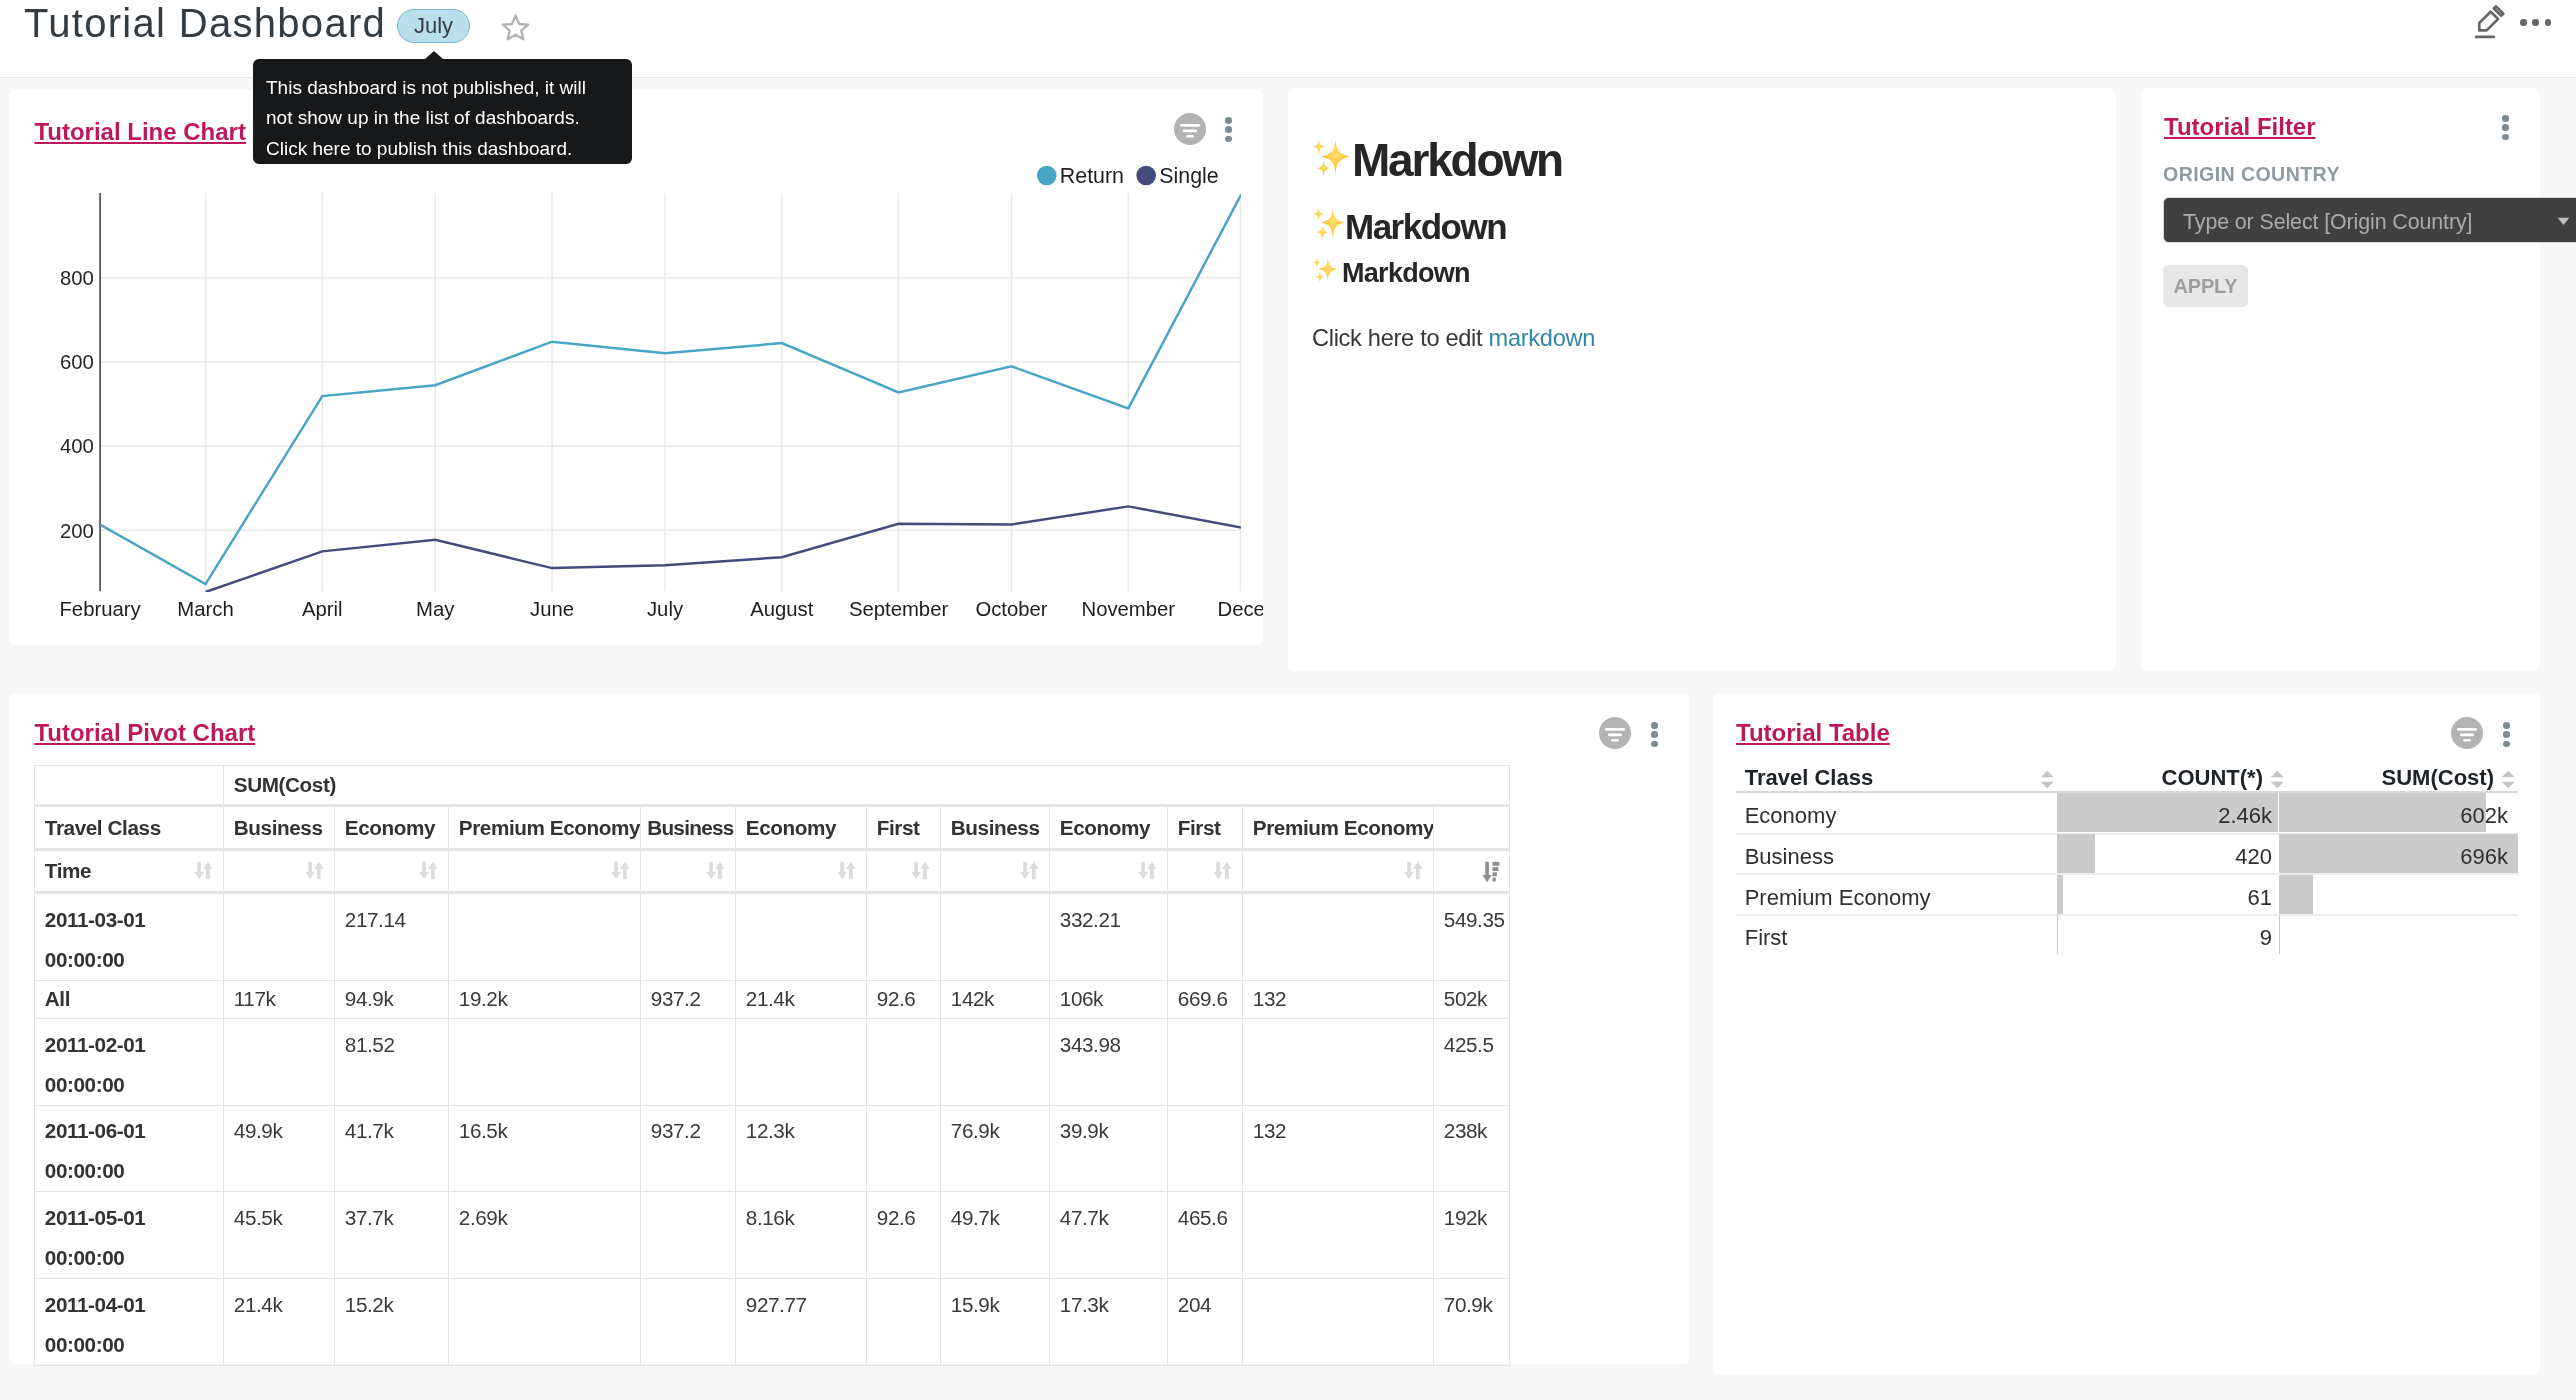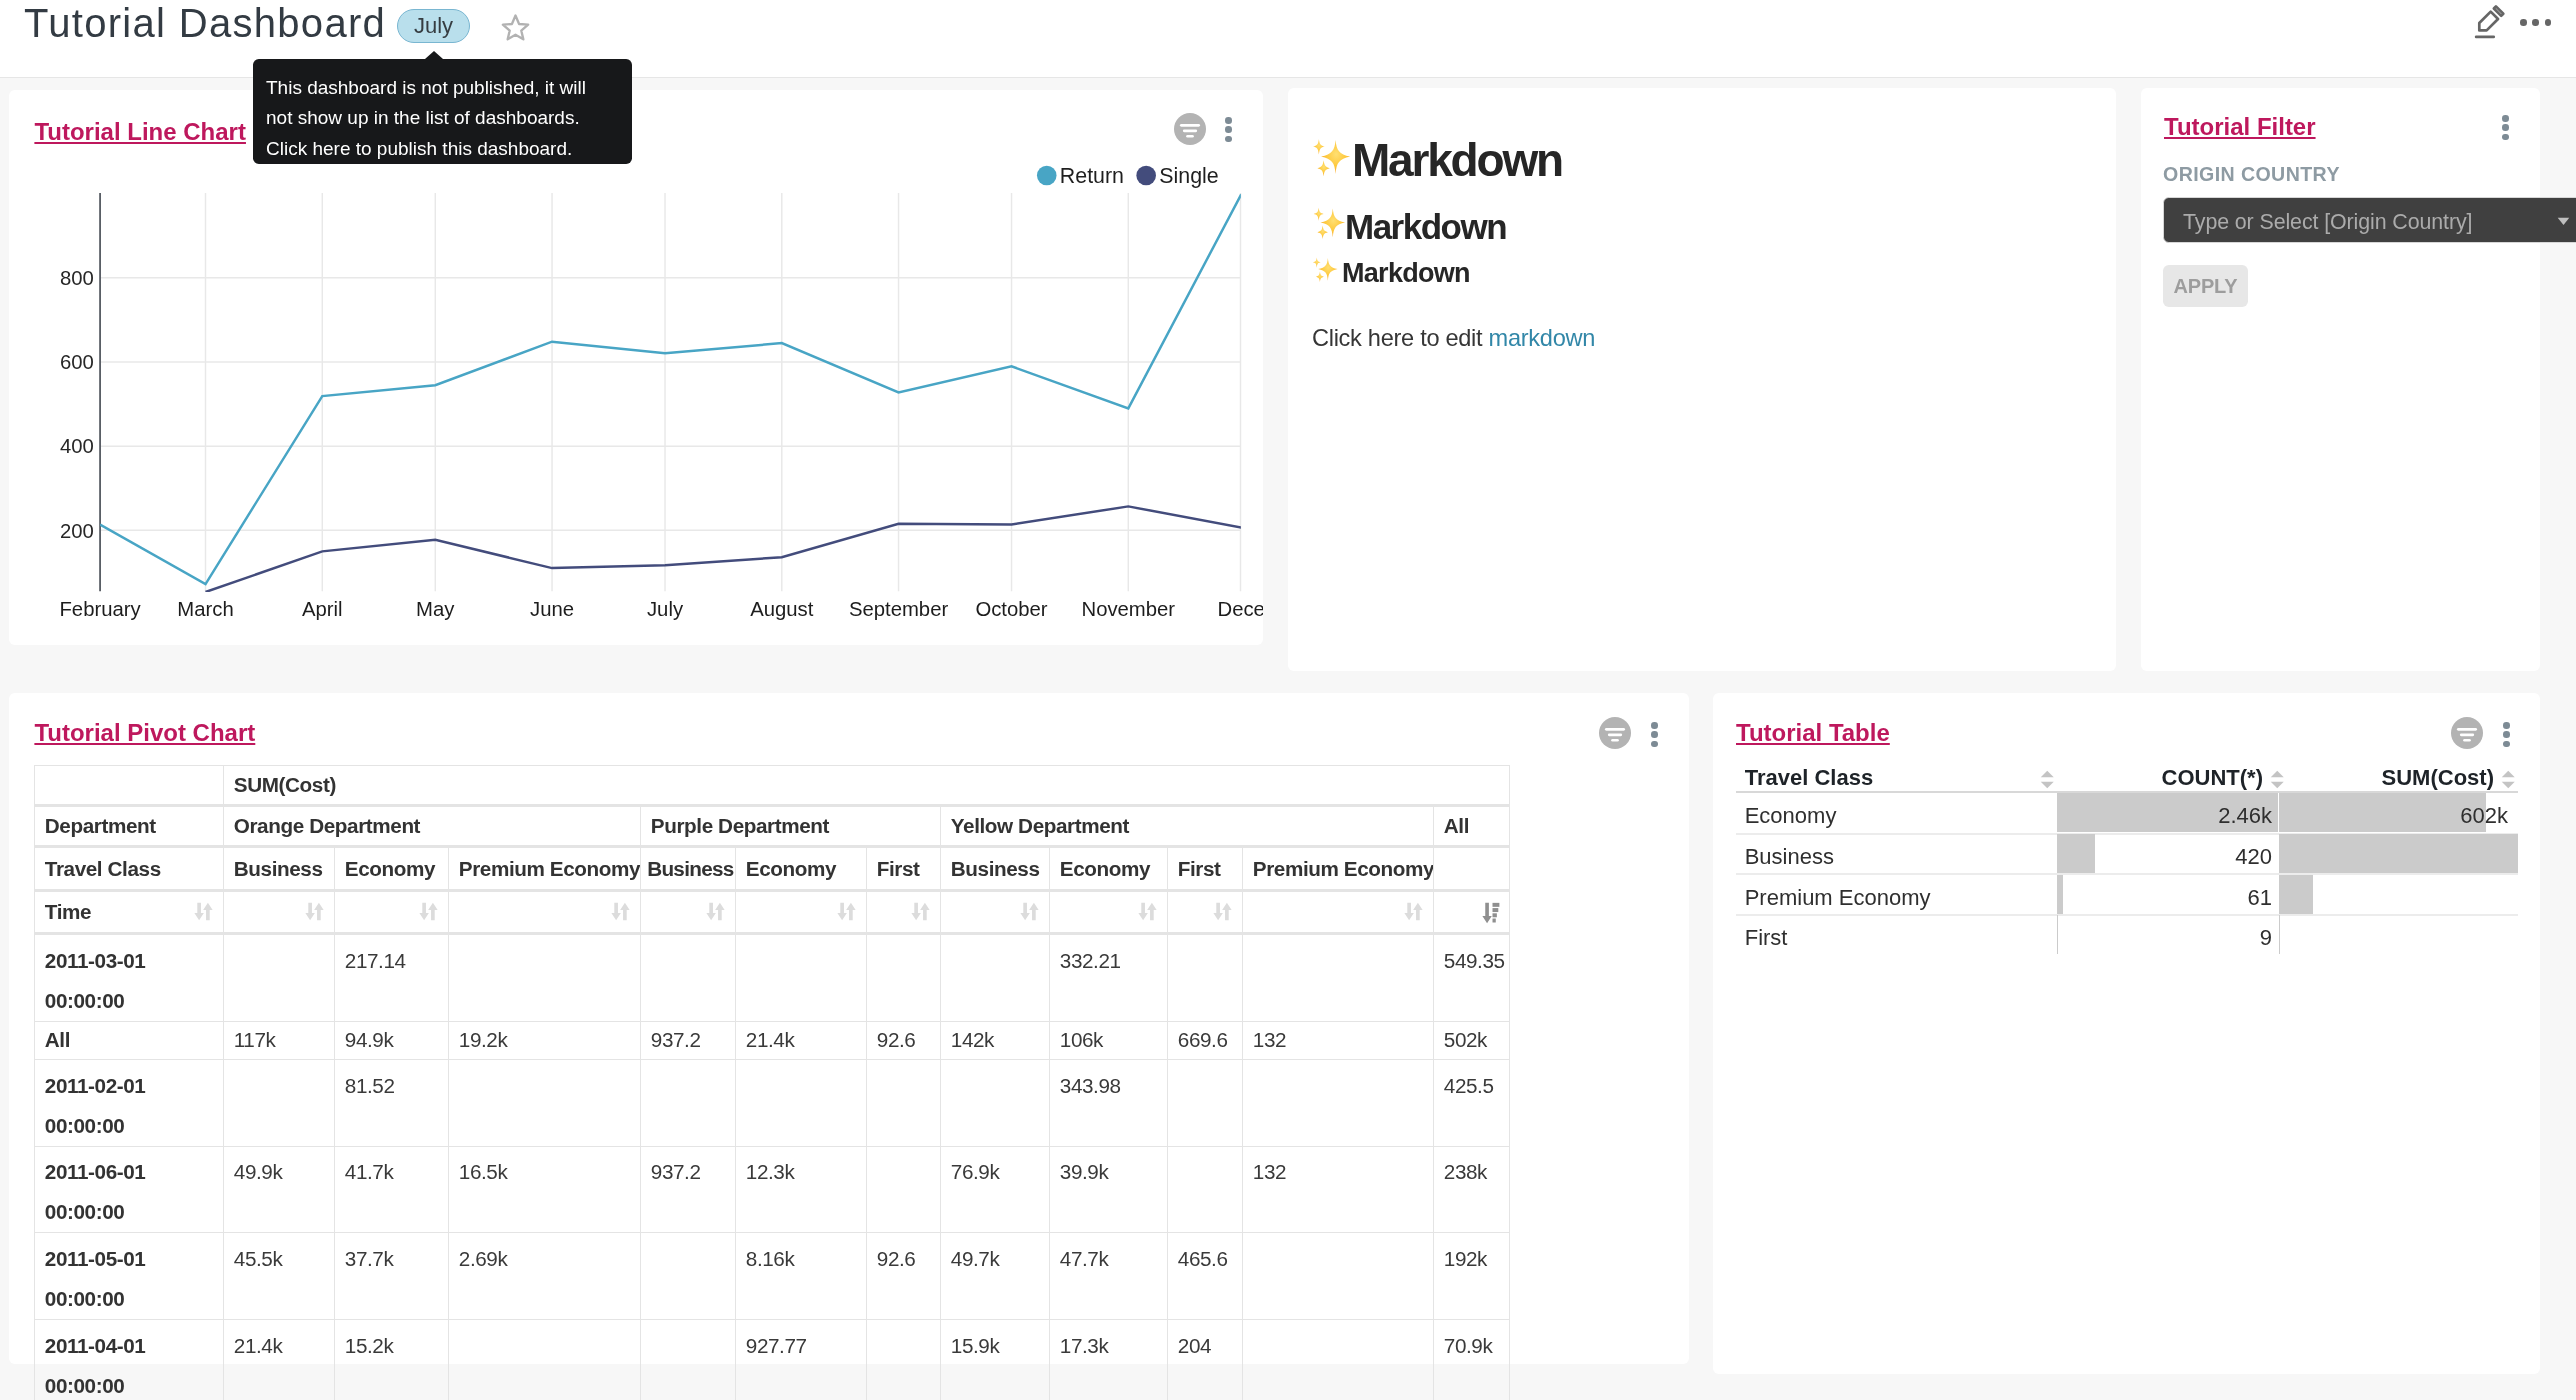--- a/index.html
+++ b/index.html
@@ -221,27 +221,20 @@
         <col style="width:118px">
         <col style="width:75px">
         <col style="width:191px">
         <col style="width:75px">
       </colgroup>
     <tbody>
         <tr class="h1">
           <td class="b"></td>
           <td colspan="11" class="b">SUM(Cost)</td>
         </tr>
-    <tr class="h2">
-          <td class="b">Department</td>
-          <td colspan="3" class="b">Orange Department</td>
-          <td colspan="3" class="b">Purple Department</td>
-          <td colspan="4" class="b">Yellow Department</td>
-          <td class="b">All</td>
-        </tr>
     <tr class="h3">
           <td class="b">Travel Class</td>
           <td class="b">Business</td>
           <td class="b">Economy</td>
           <td class="b">Premium Economy</td>
           <td class="b" style="padding-left:5.8px;letter-spacing:-0.7px">Business</td>
           <td class="b">Economy</td>
           <td class="b">First</td>
           <td class="b">Business</td>
           <td class="b">Economy</td>
@@ -452,20 +445,21 @@
         <span class="tl">Economy</span>
         <span class="tn" style="width:536px">2.46k</span>
         <span class="tn" style="width:772px">602k</span>
       </div>
     <div class="tsep" style="top:78px"></div>
     <div class="trow" style="top:79px">
         <div class="bar" style="left:321px;width:38px"></div>
         <div class="bar" style="left:543px;width:239px"></div>
         <span class="tl">Business</span>
         <span class="tn" style="width:536px">420</span>
+        <span class="tn" style="width:772px">696k</span>
       </div>
     <div class="tsep" style="top:118px"></div>
     <div class="trow" style="top:120px">
         <div class="bar" style="left:321px;width:5.8px"></div>
         <div class="bar" style="left:543px;width:34px"></div>
         <span class="tl">Premium Economy</span>
         <span class="tn" style="width:536px">61</span>
       </div>
     <div class="tsep" style="top:159px"></div>
     <div class="trow" style="top:160px">

